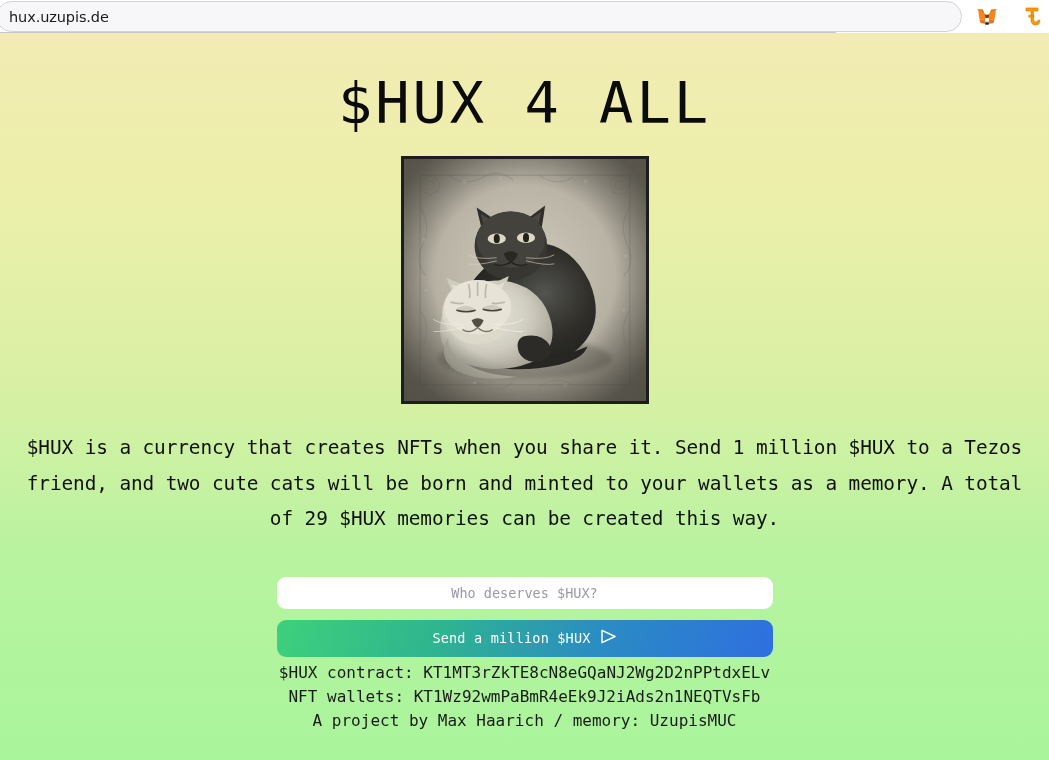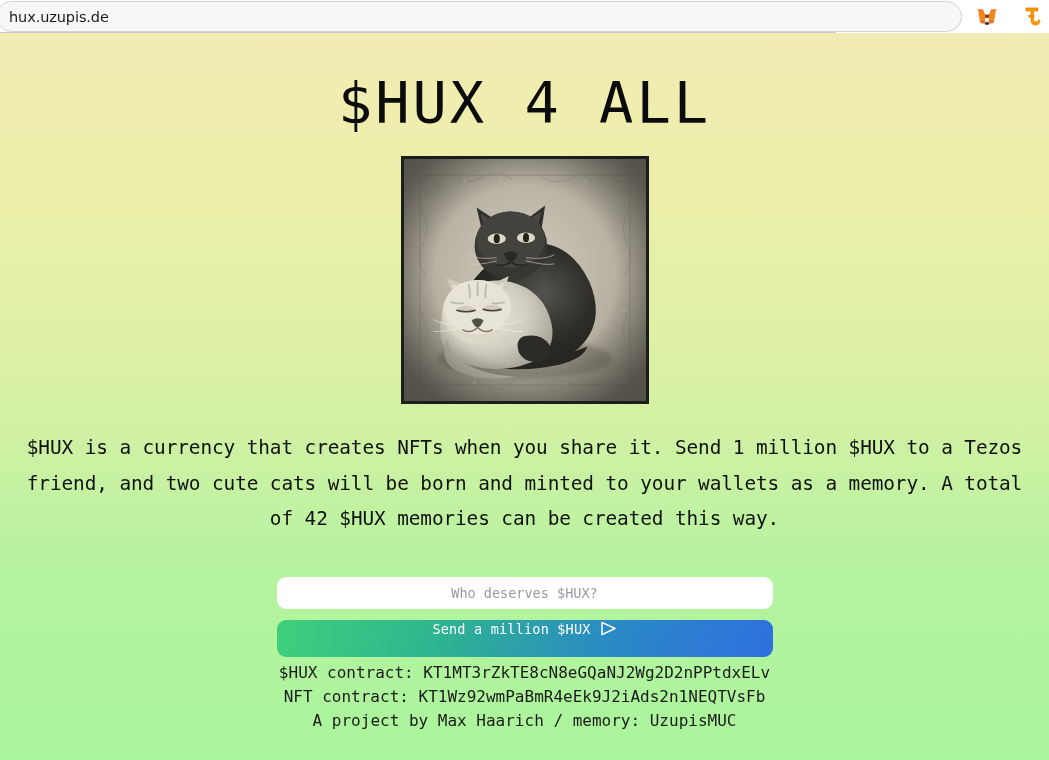--- a/index.html
+++ b/index.html
@@ -127,21 +127,21 @@
     height: 37px;
     border: none;
     border-radius: 9px;
     background: linear-gradient(105deg, #3ed07c 0%, #2fb58f 32%, #2a8bc4 66%, #2f6fe0 100%);
     color: #ffffff;
     font-family: "DejaVu Sans Mono", monospace;
     font-size: 13.5px;
     letter-spacing: 0.2px;
     cursor: pointer;
     display: flex;
-    align-items: flex-start;
+    align-items: center;
     justify-content: center;
     gap: 9px;
   }
   #send-icon { display: block; }
 
   
   #footer {
     margin-top: 4px;
     width: 1049px;
     text-align: center;
@@ -316,33 +316,33 @@
         </g>
       </g>
 
       <path d="M118 176 q18 -4 26 8 q6 12 -8 16 q-16 4 -22 -8 q-4 -12 4 -16 z" fill="#201f1c"></path>
 
       <rect width="240" height="240" fill="url(#vign)"></rect>
       <rect width="240" height="240" fill="#d8d2bf" opacity="0.07"></rect>
     </svg>
   </figure>
 
-  <p id="intro-paragraph">$HUX is a currency that creates NFTs when you share it. Send 1 million $HUX to a Tezos friend, and two cute cats will be born and minted to your wallets as a memory. A total of 42 $HUX memories can be created this way.</p>
+  <p id="intro-paragraph">$HUX is a currency that creates NFTs when you share it. Send 1 million $HUX to a Tezos friend, and two cute cats will be born and minted to your wallets as a memory. A total of 29 $HUX memories can be created this way.</p>
 
   <div id="send-form">
     <input id="recipient-input" type="text" placeholder="Who deserves $HUX?" style="">
     <button id="send-button">
       <span>Send a million $HUX</span>
       <span id="send-icon">
         <svg width="17" height="15" viewBox="0 0 17 15" aria-hidden="true">
           <path d="M2 1.4 L15 7.5 L2 13.6 Z" fill="none" stroke="#ffffff" stroke-width="1.5" stroke-linejoin="round"></path>
         </svg>
       </span>
     </button>
   </div>
 
   <div id="footer">
     <div class="footer-line">$HUX contract: KT1MT3rZkTE8cN8eGQaNJ2Wg2D2nPPtdxELv</div>
-    <div class="footer-line">NFT contract: KT1Wz92wmPaBmR4eEk9J2iAds2n1NEQTVsFb</div>
+    <div class="footer-line">NFT wallets: KT1Wz92wmPaBmR4eEk9J2iAds2n1NEQTVsFb</div>
     <div class="footer-line">A project by Max Haarich / memory: UzupisMUC</div>
   </div>
 
 </div>
 
 </body></html>

